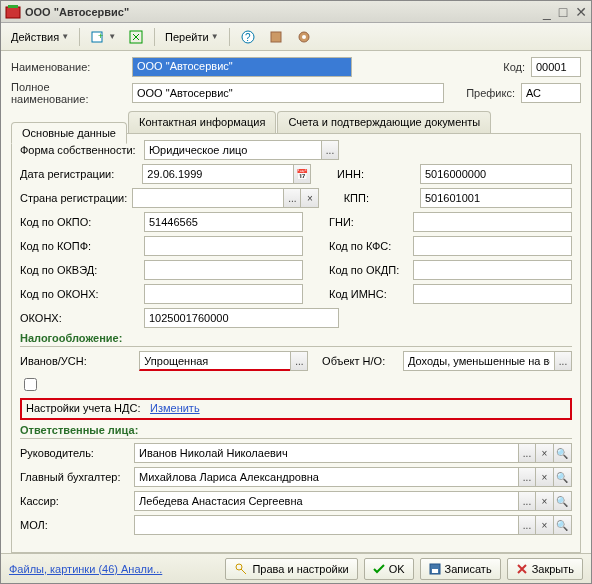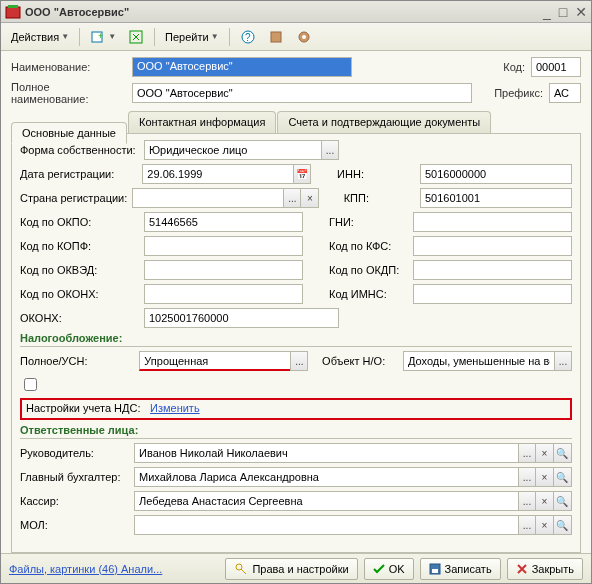--- a/index.html
+++ b/index.html
@@ -135,21 +135,21 @@
       <div class="field-look selected-blue" style="width:220px">ООО "Автосервис"</div>
       <div class="spacer"></div>
       <label>Код:</label>
       <input class="text" style="width: 50px;" value="00001">
     </div>
     <div class="row">
       <label class="lbl-col">Полное наименование:</label>
       <input class="text" style="flex: 1 1 0%;" value="ООО &quot;Автосервис&quot;">
       <div style="width:10px"></div>
       <label>Префикс:</label>
-      <input class="text" style="width: 32px;" value="АС">
+      <input class="text" style="width: 60px;" value="АС">
     </div>
 
     <div class="tabs">
       <div class="tab active">Основные данные</div>
       <div class="tab">Контактная информация</div>
       <div class="tab">Счета и подтверждающие документы</div>
     </div>
 
     <div class="tab-body">
       <div class="pair">
@@ -208,21 +208,21 @@
         <div class="l2">Код ИМНС:</div>
         <input class="ipt" value="" style="">
       </div>
       <div class="pair">
         <div class="l">ОКОНХ:</div>
         <input class="ipt" style="max-width: 195px;" value="1025001760000">
       </div>
 
       <div class="section-head">Налогообложение:</div>
       <div class="pair">
-        <div class="l">Полное/УСН:</div>
+        <div class="l">Иванов/УСН:</div>
         <div class="ipt-group" style="max-width:195px">
           <input class="ipt underline-red" value="Упрощенная" style="">
           <div class="sbtn">...</div>
         </div>
         <div style="width:6px"></div>
         <div class="l2">Объект Н/О:</div>
         <div class="ipt-group">
           <input class="ipt" value="Доходы, уменьшенные на ве" style="">
           <div class="sbtn">...</div>
         </div>

